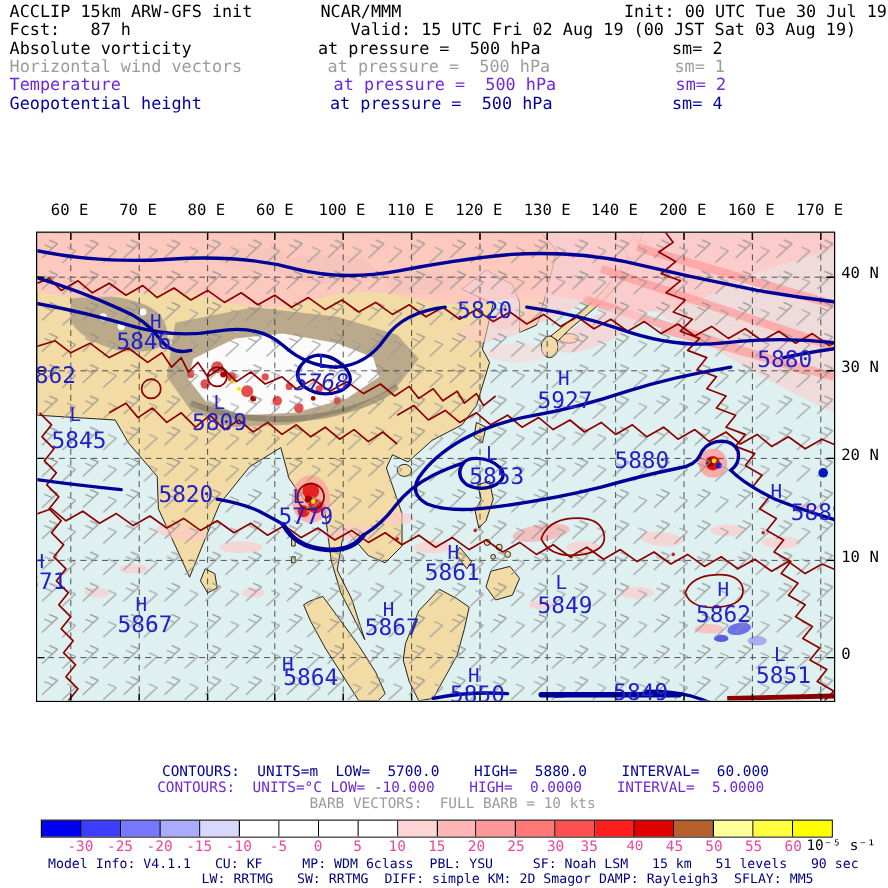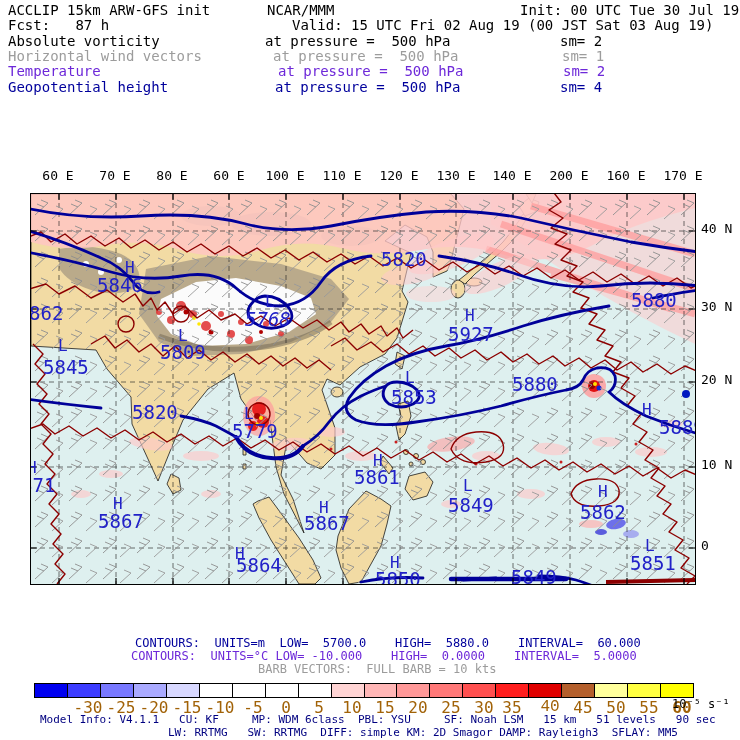--- a/index.html
+++ b/index.html
@@ -18,21 +18,21 @@
   #map-labels{position:absolute;left:0;top:0;width:100%;height:100%;}
   .map-label{position:absolute;color:#2121c8;white-space:pre;line-height:1;}
   .map-label.hl{font-size:16px;}
   .map-label.num{font-size:19px;}
   .leg{font-size:12px;}
   #cbar{position:absolute;left:34px;top:683px;width:660px;height:15px;
         display:flex;border:1px solid #000;box-sizing:border-box;}
   .cbar-seg{flex:1 1 0;border-right:1px solid #000;}
   .cbar-seg:last-child{border-right:none;}
   #cbar-ticks{position:absolute;left:34px;top:698px;width:660px;height:14px;}
-  .cbar-tick{position:absolute;top:0;transform:translateX(-50%);font-size:16px;color:#a16207;white-space:pre;margin-left:21px;}
+  .cbar-tick{position:absolute;top:0;transform:translateX(-50%);font-size:12px;color:#ec4899;white-space:pre;}
   .cbar-unit{font-size:12px;color:#000;}
   .minfo{font-size:11px;color:#000080;}
 </style>
 </head>
 <body>
 
 <div>
   <span class="abs hdr" style="left:8px;top:3px">ACCLIP 15km ARW-GFS init</span>
   <span class="abs hdr" style="left:267px;top:3px">NCAR/MMM</span>
   <span class="abs hdr" style="left:520px;top:3px">Init: 00 UTC Tue 30 Jul 19</span>
@@ -337,20 +337,20 @@
     <span class="cbar-tick" style="left: 297px;">10</span>
     <span class="cbar-tick" style="left: 330px;">15</span>
     <span class="cbar-tick" style="left: 363px;">20</span>
     <span class="cbar-tick" style="left: 396px;">25</span>
     <span class="cbar-tick" style="left: 429px;">30</span>
     <span class="cbar-tick" style="left: 457px;">35</span>
     <span class="cbar-tick" style="left: 495px; font-family: Liberation Mono, monospace;">40</span>
     <span class="cbar-tick" style="left: 528px;">45</span>
     <span class="cbar-tick" style="left: 561px;">50</span>
     <span class="cbar-tick" style="left: 594px;">55</span>
-    <span class="cbar-tick" style="left: 627px; font-weight: bold;">60</span>
+    <span class="cbar-tick" style="left: 627px;">60</span>
   </div>
 <span class="abs cbar-unit" style="left:672px;top:698px">10⁻⁵ s⁻¹</span>
 
 <div>
   <span class="abs minfo" style="left:40px;top:714px">Model Info: V4.1.1   CU: KF     MP: WDM 6class  PBL: YSU     SF: Noah LSM   15 km   51 levels   90 sec</span>
   <span class="abs minfo" style="left:168px;top:727px">LW: RRTMG   SW: RRTMG  DIFF: simple KM: 2D Smagor DAMP: Rayleigh3  SFLAY: MM5</span>
 </div>
 
 </body></html>

